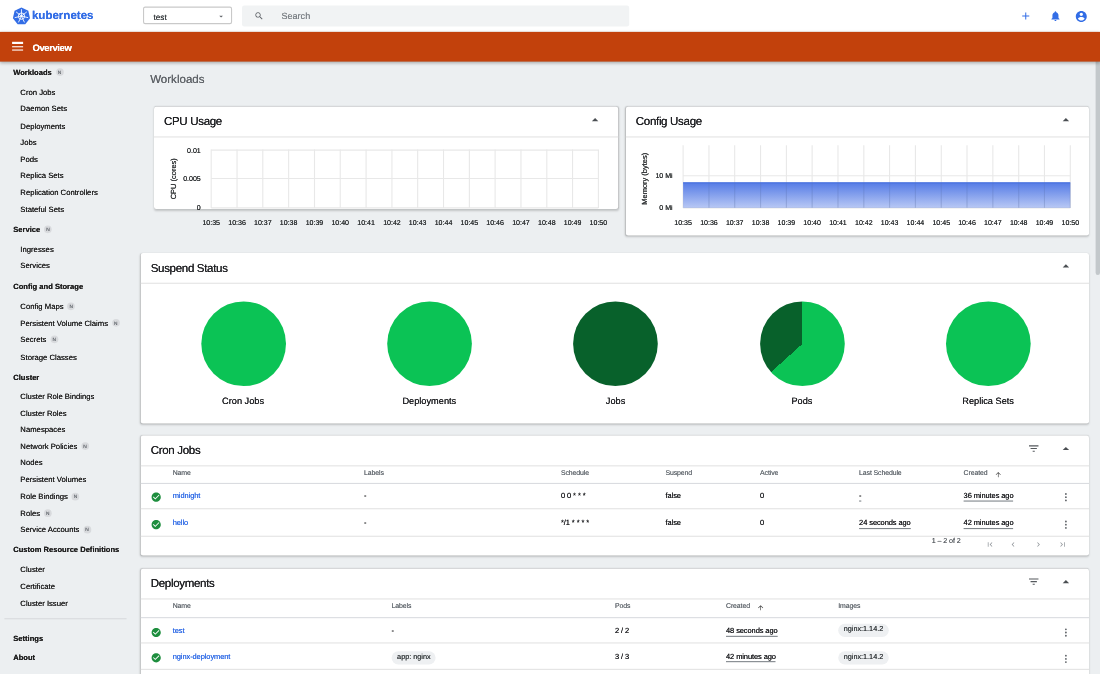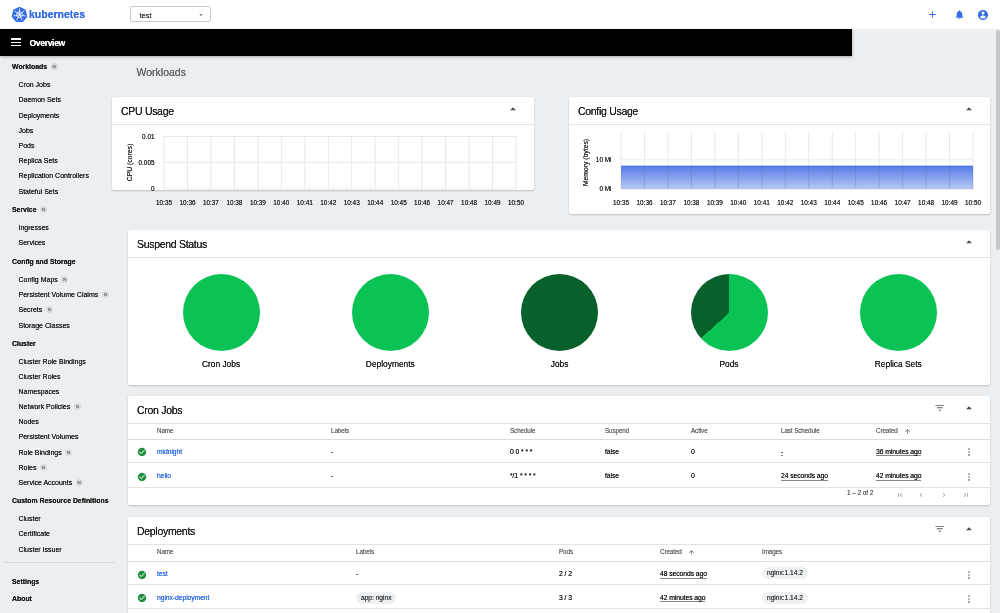--- a/index.html
+++ b/index.html
@@ -30,31 +30,37 @@
       <line x1="50" y1="51" x2="21.1" y2="27.9" stroke="#fff" stroke-width="4.6"></line>
       <circle cx="50" cy="51" r="5" fill="#fff"></circle>
     </svg>
 <div style="position:absolute;left:29px;top:7.5px;font-size:10.5px;font-weight:700;color:#326de6">kubernetes</div>
 <div style="position:absolute;left:129.5px;top:5.5px;width:81px;height:16px;border:1px solid #c9c9c9;border-radius:2px;background:#fff">
 <div style="position:absolute;left:9px;top:4px;font-size:7.5px;color:#3c4043">test</div>
       <svg width="8" height="8" viewBox="0 0 24 24" style="position:absolute;left:66px;top:4.5px">
         <path d="M7 10l5 5 5-5z" fill="#5f6368"></path>
       </svg>
     </div>
+<div style="position:absolute;left:220px;top:5px;width:352px;height:18.5px;background:#f1f3f4;border-radius:2px">
+      <svg width="9" height="9" viewBox="0 0 24 24" style="position:absolute;left:11px;top:4.5px">
+        <path d="M15.5 14h-.79l-.28-.27C15.41 12.59 16 11.11 16 9.5 16 5.91 13.09 3 9.5 3S3 5.91 3 9.5 5.91 16 9.5 16c1.61 0 3.09-.59 4.23-1.57l.27.28v.79l5 4.99L20.49 19l-4.99-5zm-6 0C7.01 14 5 11.99 5 9.5S7.01 5 9.5 5 14 7.01 14 9.5 11.99 14 9.5 14z" fill="#5f6368"></path>
+      </svg>
+<div style="position:absolute;left:36px;top:5px;font-size:8.2px;color:#7d8287">Search</div>
+    </div>
 <svg width="11" height="11" viewBox="0 0 24 24" style="position:absolute;left:927px;top:9px">
       <path d="M19 13h-6v6h-2v-6H5v-2h6V5h2v6h6v2z" fill="#326de6"></path>
     </svg>
     <svg width="11" height="11" viewBox="0 0 24 24" style="position:absolute;left:954px;top:9px">
       <path d="M12 22c1.1 0 2-.9 2-2h-4c0 1.1.9 2 2 2zm6-6v-5c0-3.07-1.63-5.64-4.5-6.32V4c0-.83-.67-1.5-1.5-1.5s-1.5.67-1.5 1.5v.68C7.64 5.36 6 7.92 6 11v5l-2 2v1h16v-1l-2-2z" fill="#326de6"></path>
     </svg>
     <svg width="12" height="12" viewBox="0 0 24 24" style="position:absolute;left:977px;top:8.5px">
       <path d="M12 2C6.48 2 2 6.48 2 12s4.48 10 10 10 10-4.48 10-10S17.52 2 12 2zm0 3c1.66 0 3 1.34 3 3s-1.34 3-3 3-3-1.34-3-3 1.34-3 3-3zm0 14.2c-2.5 0-4.71-1.28-6-3.22.03-1.99 4-3.08 6-3.08 1.99 0 5.97 1.09 6 3.08-1.29 1.94-3.5 3.22-6 3.22z" fill="#326de6"></path>
     </svg>
 </div>
-<div style="position:absolute;left:0;top:29px;width:852px;height:27px;background:#000000;box-shadow:0 1px 3px rgba(0,0,0,.3);z-index:5">
+<div style="position:absolute;left:0;top:29px;width:1000px;height:27px;background:#c2410c;box-shadow:0 1px 3px rgba(0,0,0,.3);z-index:5">
     <div style="position:absolute;left:11px;top:9.3px;width:10px;height:1.4px;background:#fff"></div>
     <div style="position:absolute;left:11px;top:12.7px;width:10px;height:1.4px;background:#fff"></div>
     <div style="position:absolute;left:11px;top:16.1px;width:10px;height:1.4px;background:#fff"></div>
     <div style="position:absolute;left:29.5px;top:9px;font-size:8.6px;font-weight:700;letter-spacing:-0.35px;color:#fff">Overview</div>
   </div>
 <nav style="position:absolute;left:0;top:56px;width:118px;height:557px">
 <div class="nitem" style="left:12px;top:2.5px;font-weight:700;font-size:6.9px">Workloads<span class="nbadge">N</span></div>
 <div class="nitem" style="left:18.5px;top:21.0px;font-weight:400;font-size:7px">Cron Jobs</div>
 <div class="nitem" style="left:18.5px;top:36.3px;font-weight:400;font-size:7px">Daemon Sets</div>
 <div class="nitem" style="left:18.5px;top:51.5px;font-weight:400;font-size:7px">Deployments</div>
@@ -83,21 +89,21 @@
 <div class="nitem" style="left:18.5px;top:418.9px;font-weight:400;font-size:7px">Service Accounts<span class="nbadge">N</span></div>
 <div class="nitem" style="left:12px;top:436.5px;font-weight:700;font-size:6.9px">Custom Resource Definitions</div>
 <div class="nitem" style="left:18.5px;top:454.5px;font-weight:400;font-size:7px">Cluster</div>
 <div class="nitem" style="left:18.5px;top:469.5px;font-weight:400;font-size:7px">Certificate</div>
 <div class="nitem" style="left:18.5px;top:485.5px;font-weight:400;font-size:7px">Cluster Issuer</div>
 <div class="nitem" style="left:12px;top:517.5px;font-weight:700;font-size:6.9px">Settings</div>
 <div class="nitem" style="left:12px;top:534.5px;font-weight:700;font-size:6.9px">About</div>
 <div style="position:absolute;left:4px;right:3.5px;top:506px;border-top:1px solid #d7dadc"></div>
 </nav>
 <div style="position:absolute;left:136.5px;top:65.5px;font-size:10.5px;color:#5f6368">Workloads</div>
-<div class="card" style="left:112px;top:97px;width:422px;height:93px">
+<div class="card" style="left:140px;top:97px;width:422px;height:93px">
 <div class="ctitle">CPU Usage</div>
     <svg width="14" height="14" viewBox="0 0 24 24" style="position:absolute;top:5px;right:14.5px">
       <path d="M7 14l5-5 5 5z" fill="#4a4e52"></path>
     </svg>
 <div class="hdiv" style="top:26.5px"></div>
 <svg width="422" height="90" viewBox="0 0 422 90" style="position:absolute;left:0;top:26.5px;font-family:'Liberation Sans',sans-serif">
       <line x1="52.0" y1="12" x2="52.0" y2="65" stroke="#e8e8e8" stroke-width="1"></line>
       <line x1="75.5" y1="12" x2="75.5" y2="65" stroke="#e8e8e8" stroke-width="1"></line>
       <line x1="98.9" y1="12" x2="98.9" y2="65" stroke="#e8e8e8" stroke-width="1"></line>
       <line x1="122.4" y1="12" x2="122.4" y2="65" stroke="#e8e8e8" stroke-width="1"></line>

